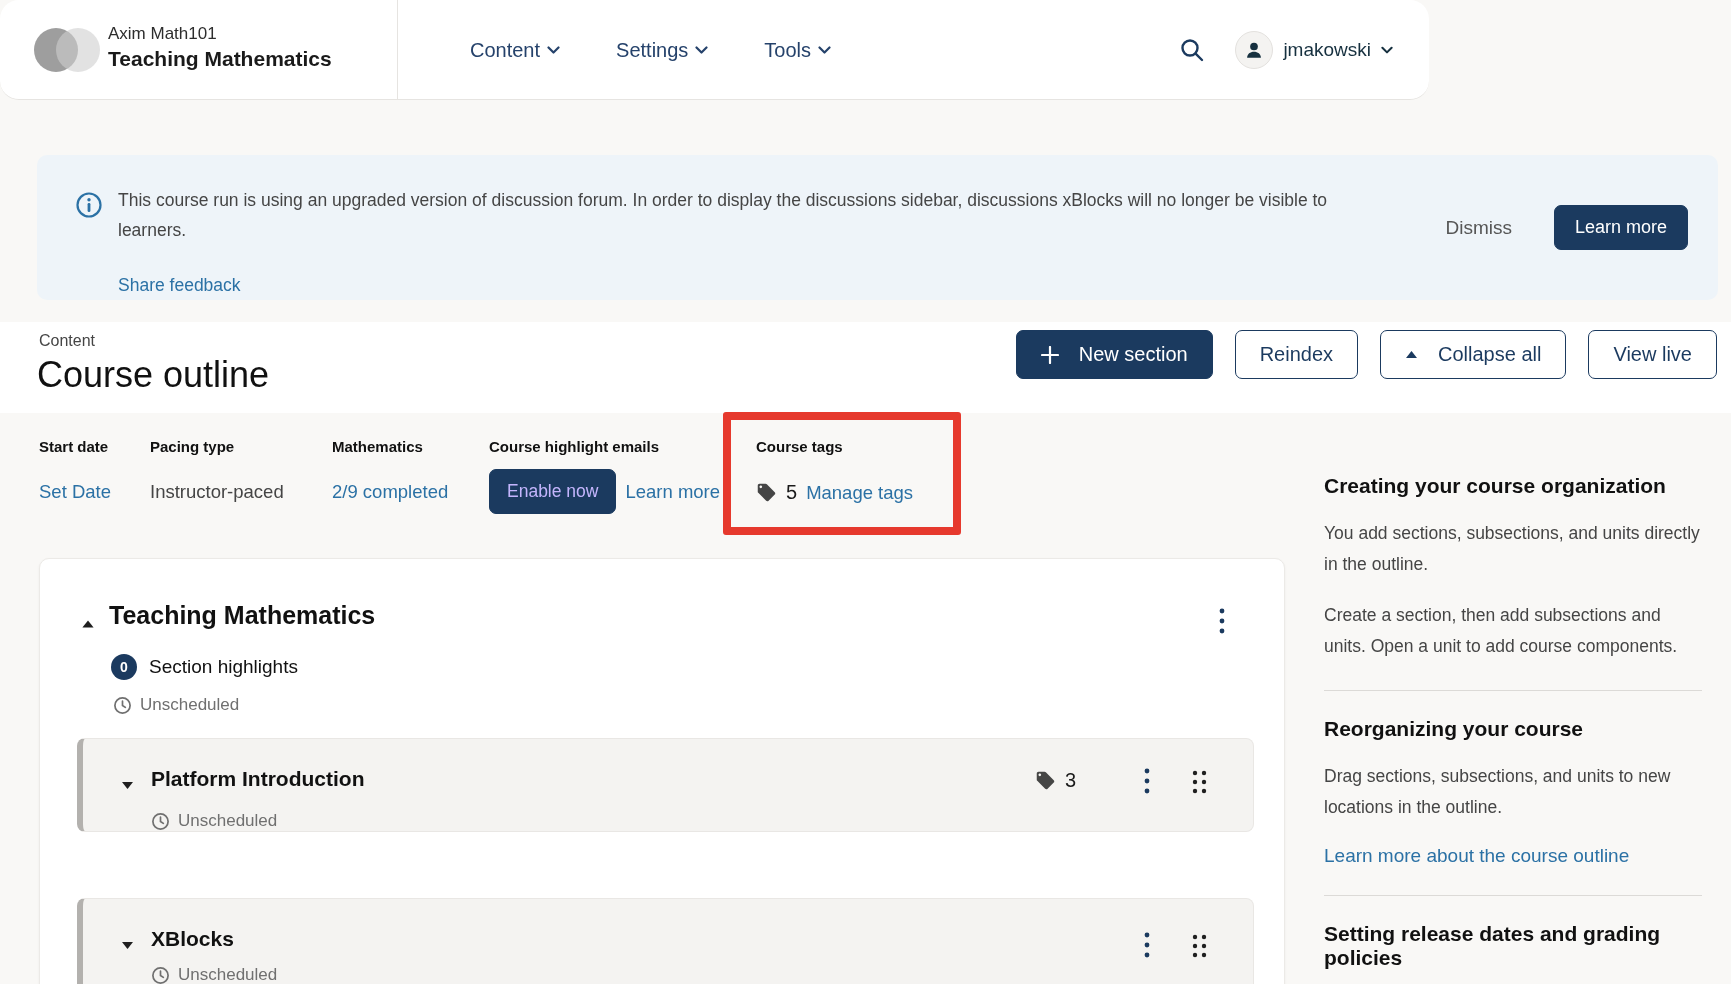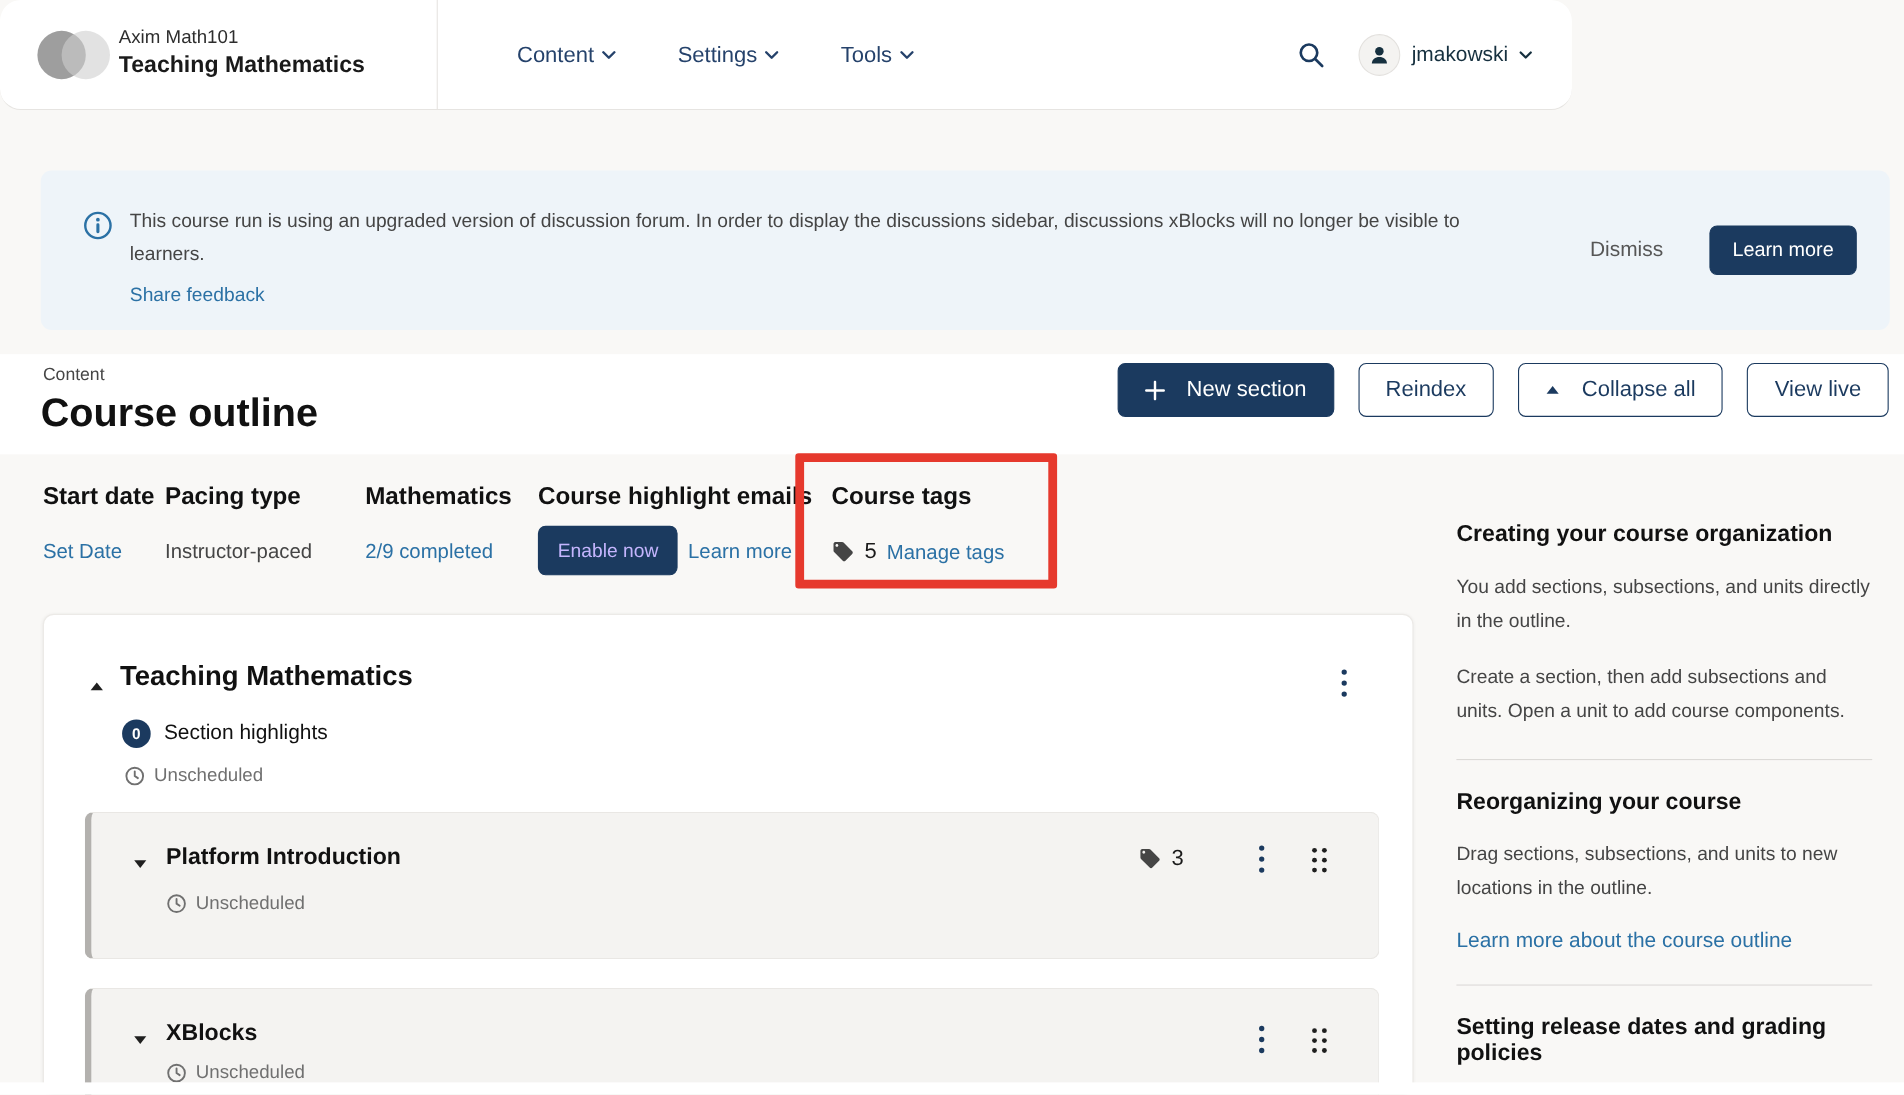--- a/index.html
+++ b/index.html
@@ -29,39 +29,39 @@
     cursor:pointer; font-family:inherit; }
   .avatar { width:38px; height:38px; border-radius:50%; background:#f4f3f1; border:1px solid #e3e1de;
     display:flex; align-items:center; justify-content:center; }
   .user-name { font-size:19px; color:#16303f; }
   
   .banner { position:absolute; left:37px; top:155px; width:1681px; height:145px;
     background:#eef4f9; border-radius:10px; }
   .banner-icon { position:absolute; left:38px; top:36px; }
   .banner-body { position:absolute; left:81px; top:30px; width:1210px;
     font-size:17.5px; line-height:30px; color:#454545; }
-  .banner-link { display:inline-block; margin-top:8px; color:#2b71a5; font-size:17.5px;
+  .banner-link { display:inline-block; margin-top:25px; color:#2b71a5; font-size:17.5px;
     text-decoration:none; cursor:pointer;text-align:center; }
   .banner-actions { position:absolute; right:30px; top:50px; display:flex; align-items:center; gap:42px; }
   .btn-ghost { background:none; border:none; font-family:inherit; font-size:19px; color:#565656; cursor:pointer; }
   .btn-primary { background:#1b3a5f; color:#fff; border:1px solid #1b3a5f; border-radius:7px;
     font-family:inherit; font-size:18px; padding:11px 20px; cursor:pointer; }
   
   .title-band { position:absolute; left:0; top:322px; width:1731px; height:91px; background:#fff; }
   .eyebrow { position:absolute; left:39px; top:10px; font-size:16px; color:#454545; }
-  .page-title { position:absolute; left:37px; top:32px; font-size:36px; font-weight:700; color:#111; }
+  .page-title { position:absolute; left:37px; top:32px; font-size:36px; font-weight:400; color:#111; }
   .title-actions { position:absolute; right:14px; top:8px; display:flex; gap:22px; }
   .btn-lg { height:49px; border-radius:7px; font-family:inherit; font-size:20px; cursor:pointer;
     display:flex; align-items:center; gap:20px; padding:0 24px; }
   .btn-lg.filled { background:#1b3a5f; color:#fff; border:1px solid #1b3a5f; }
   .btn-lg.outline { background:#fff; color:#1b3a5f; border:1px solid #1b3a5f; }
   
   .status-bar { position:absolute; left:39px; top:438px; width:1200px; }
   .status-col { position:absolute; top:0; }
-  .status-label { font-size:22px; font-weight:700; color:#111; }
+  .status-label { font-size:15px; font-weight:700; color:#111; }
   .status-value { margin-top:26px; font-size:18.5px; display:flex; align-items:center; gap:9px; }
   .link { color:#2b71a5; text-decoration:none; cursor:pointer; }
   .plain-val { color:#454545; }
   .btn-sm { background:#1b3a5f; color:#c4b5fd; border:1px solid #1b3a5f; border-radius:7px;
     font-family:inherit; font-size:17.5px; padding:11px 17px; cursor:pointer; }
   .col-start { left:0; }  .col-pacing { left:111px; }  .col-checklists { left:293px; }
   .col-emails { left:450px; }  .col-emails .status-value { margin-top:14px; }
   .col-tags { left:717px; }
   .tag-count { color:#1a1a1a; font-size:20px; }
   
@@ -75,21 +75,21 @@
   .sec-title { position:absolute; left:69px; top:42px; font-size:25px; font-weight:800; color:#111; }
   .kebab { position:absolute; background:none; border:none; cursor:pointer; }
   .sec-kebab { left:1178px; top:48px; }
   .badge-row { position:absolute; left:71px; top:95px; display:flex; align-items:center; gap:12px; cursor:pointer; }
   .badge { width:26px; height:26px; border-radius:50%; background:#1b3a5f; color:#fff;
     font-size:14px; font-weight:700; display:flex; align-items:center; justify-content:center; }
   .badge-label { font-size:19px; color:#111; }
   .sched-row { display:flex; align-items:center; gap:8px; color:#707070; font-size:17px; }
   .sec-sched { position:absolute; left:73px; top:136px; }
   
-  .sub-card { position:absolute; left:37px; width:1177px; height:134px;
+  .sub-card { position:absolute; left:37px; width:1177px; height:94px;
     background:#f4f3f1; border:1px solid #e9e7e4; border-left:6px solid #b3b1ae; border-radius:8px; }
   .sub1 { top:179px; } .sub2 { top:339px; height:130px; }
   .sub-caret { position:absolute; left:38px; top:42px; cursor:pointer; background:none; border:none; }
   .sub-title { position:absolute; left:68px; top:28px; font-size:21px; font-weight:800; color:#111; }
   .sub-sched { position:absolute; left:68px; top:72px; }
   .sub-tagcount { position:absolute; left:952px; top:30px; display:flex; align-items:center; gap:9px;
     font-size:20px; color:#1a1a1a; }
   .sub-kebab { left:1060px; top:28px; }
   .drag-handle { position:absolute; left:1108px; top:30px; cursor:grab; background:none; border:none; }
   

